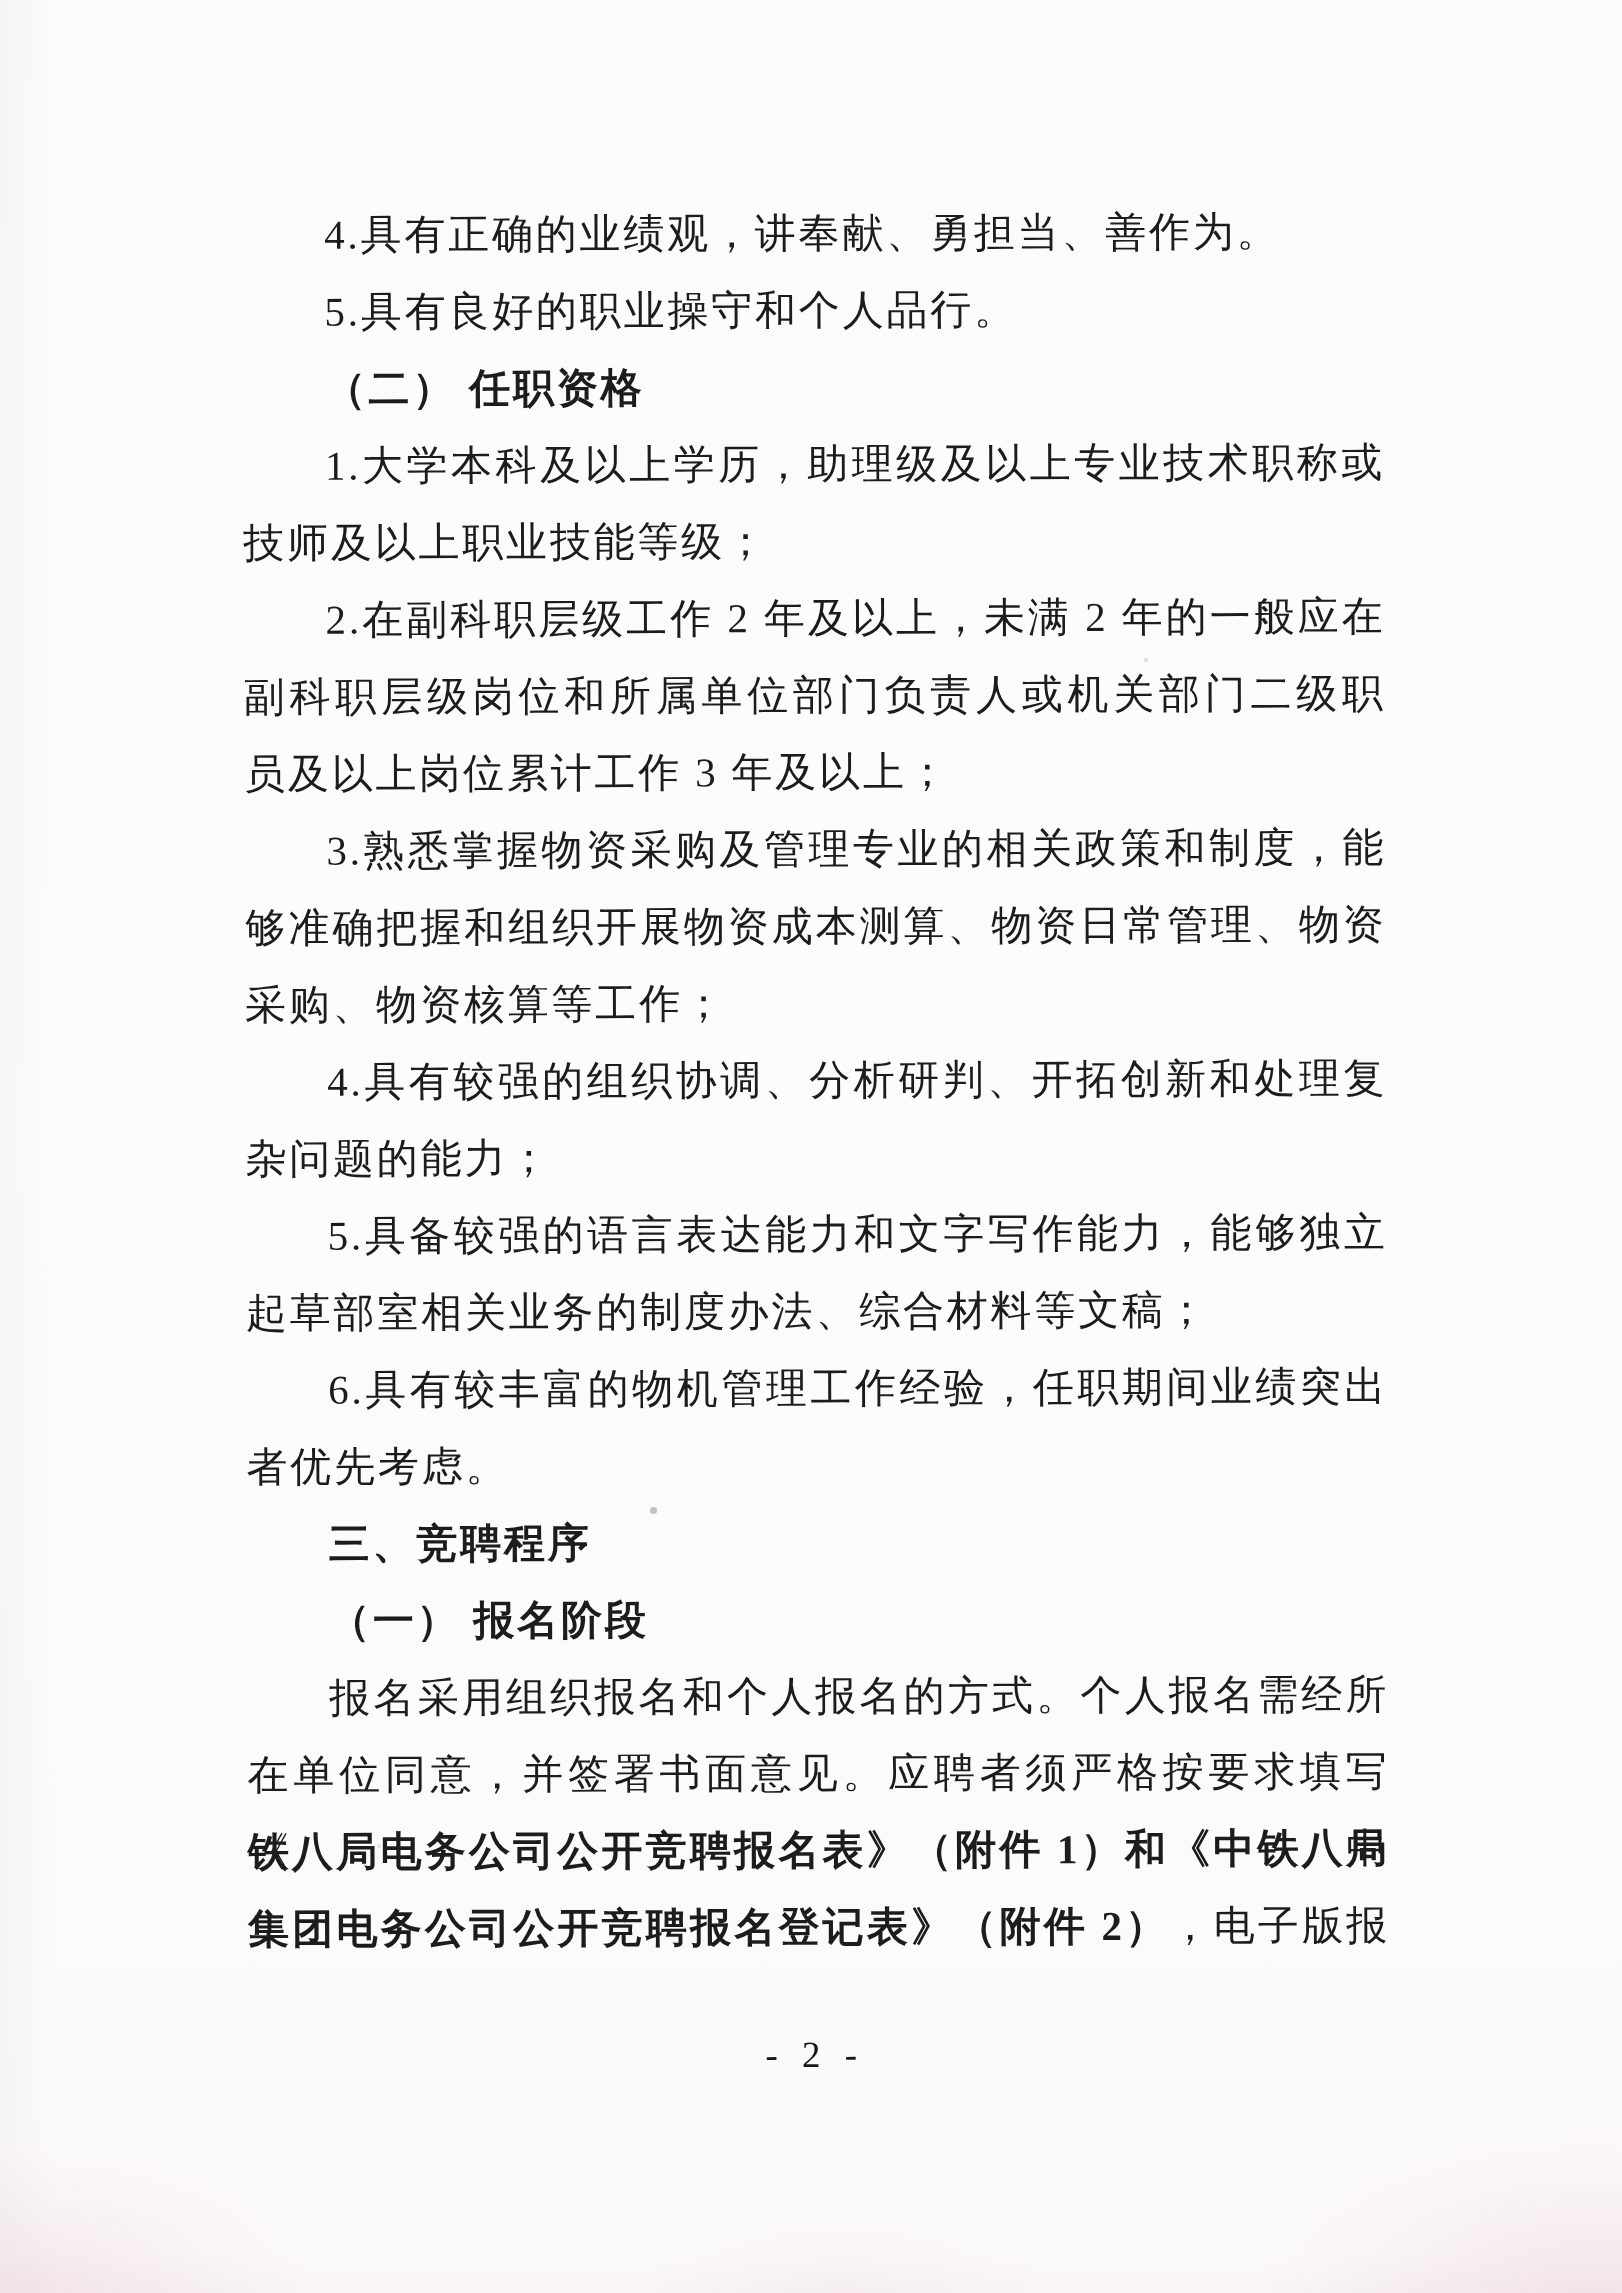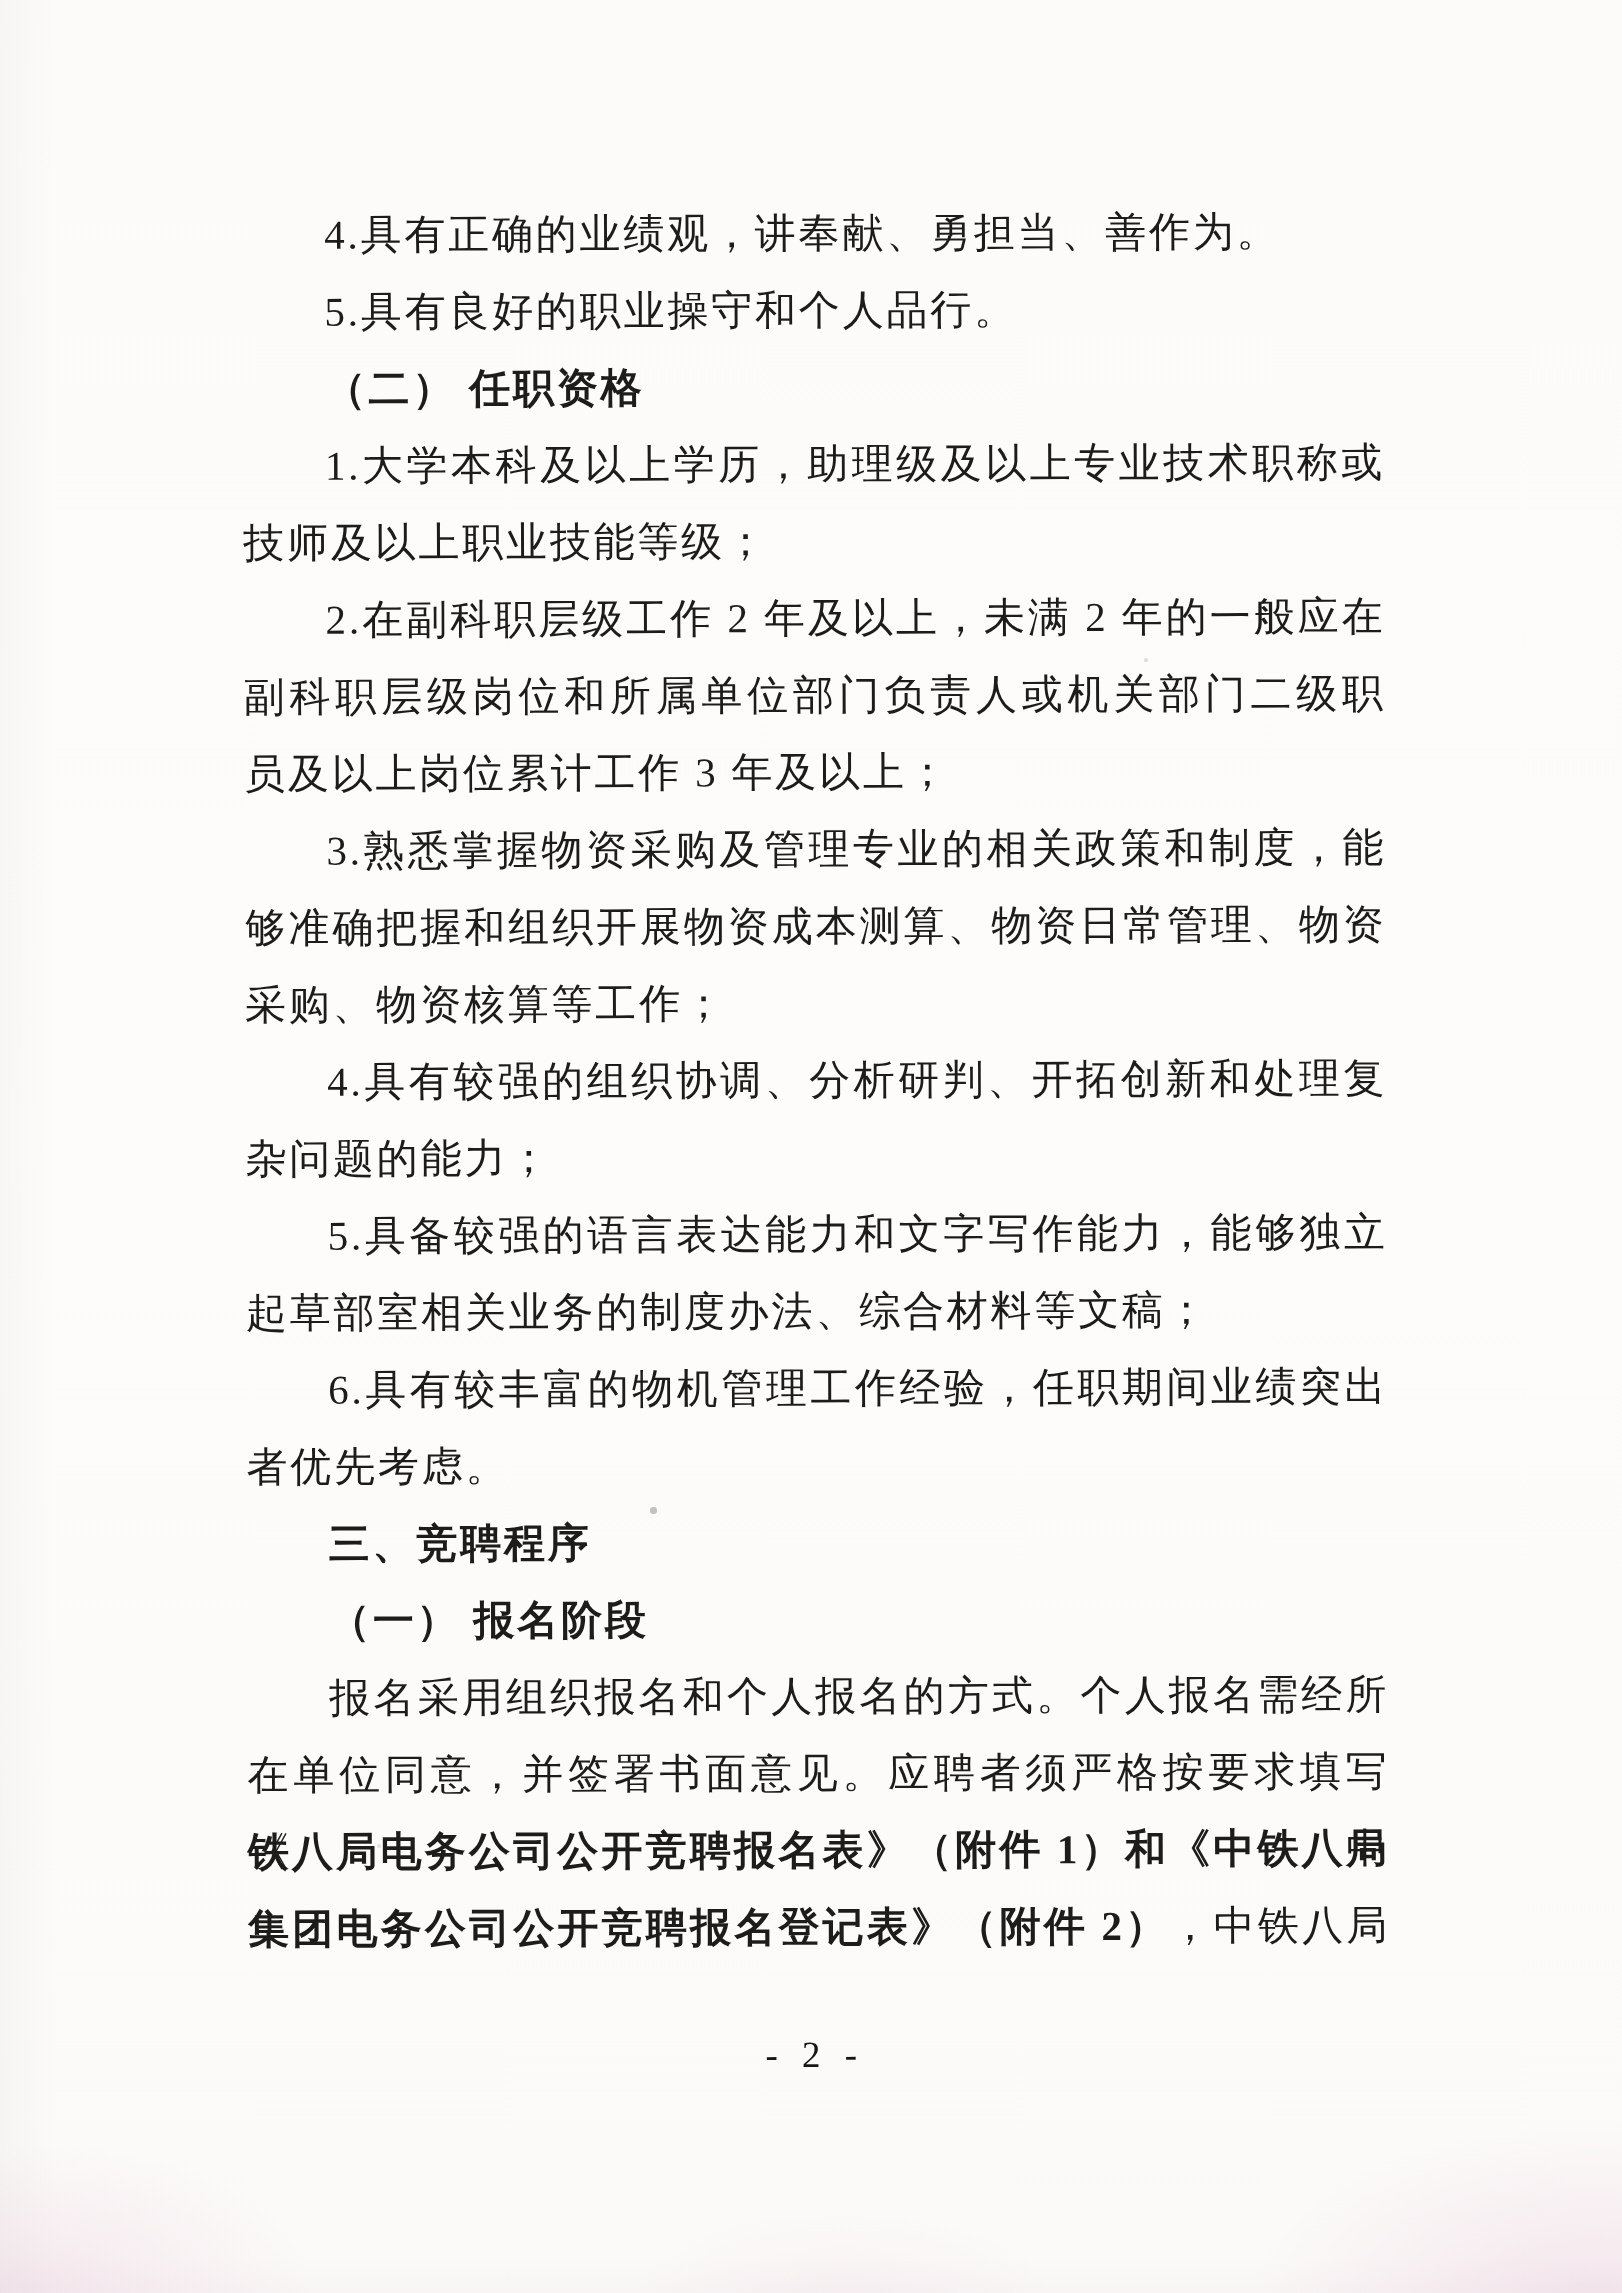--- a/index.html
+++ b/index.html
@@ -95,17 +95,17 @@
       <div class="line">杂问题的能力；</div>
       <div class="line indent justify">5.具备较强的语言表达能力和文字写作能力，能够独立</div>
       <div class="line">起草部室相关业务的制度办法、综合材料等文稿；</div>
       <div class="line indent justify">6.具有较丰富的物机管理工作经验，任职期间业绩突出</div>
       <div class="line">者优先考虑。</div>
       <div class="line indent bold">三、竞聘程序</div>
       <div class="line indent bold">（一） 报名阶段</div>
       <div class="line indent justify">报名采用组织报名和个人报名的方式。个人报名需经所</div>
       <div class="line justify">在单位同意，并签署书面意见。应聘者须严格按要求填写《中</div>
       <div class="line justify bold">铁八局电务公司公开竞聘报名表》（附件 1）和《中铁八局</div>
-      <div class="line justify"><span class="bold">集团电务公司公开竞聘报名登记表》（附件 2）</span><span>，中铁八局</span></div>
+      <div class="line justify"><span class="bold">集团电务公司公开竞聘报名登记表》（附件 2）</span><span>，电子版报</span></div>
     </div>
   <div class="page-number">- 2 -</div>
 </div>
 
 
 </body></html>

